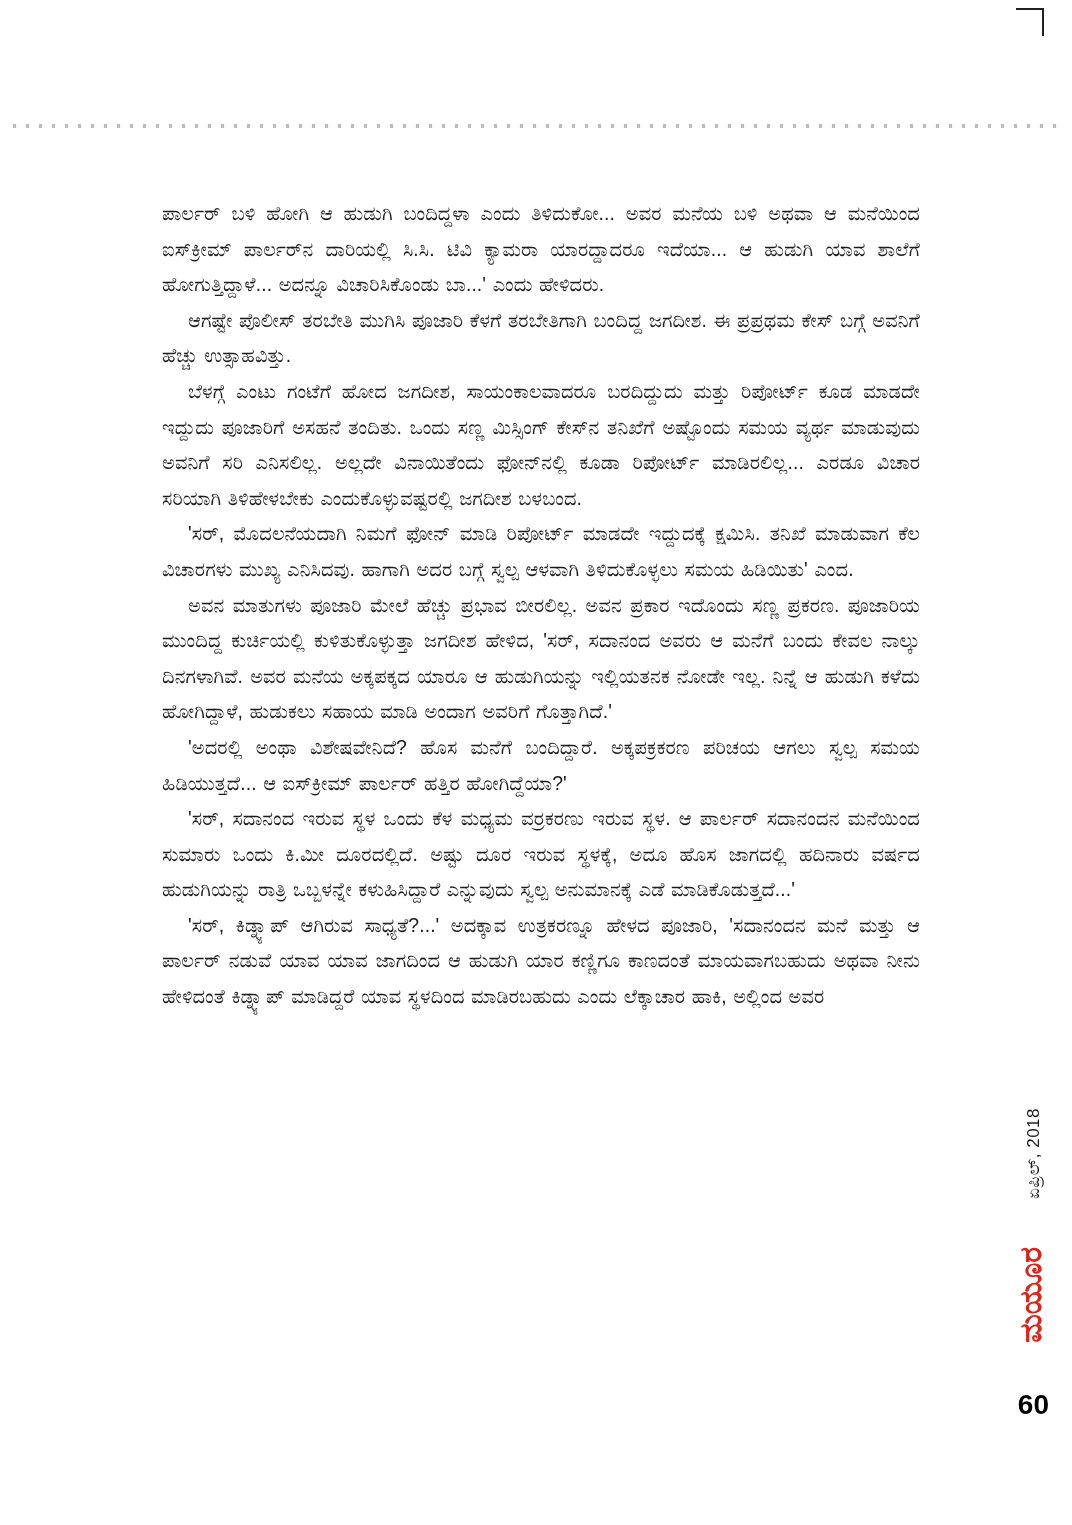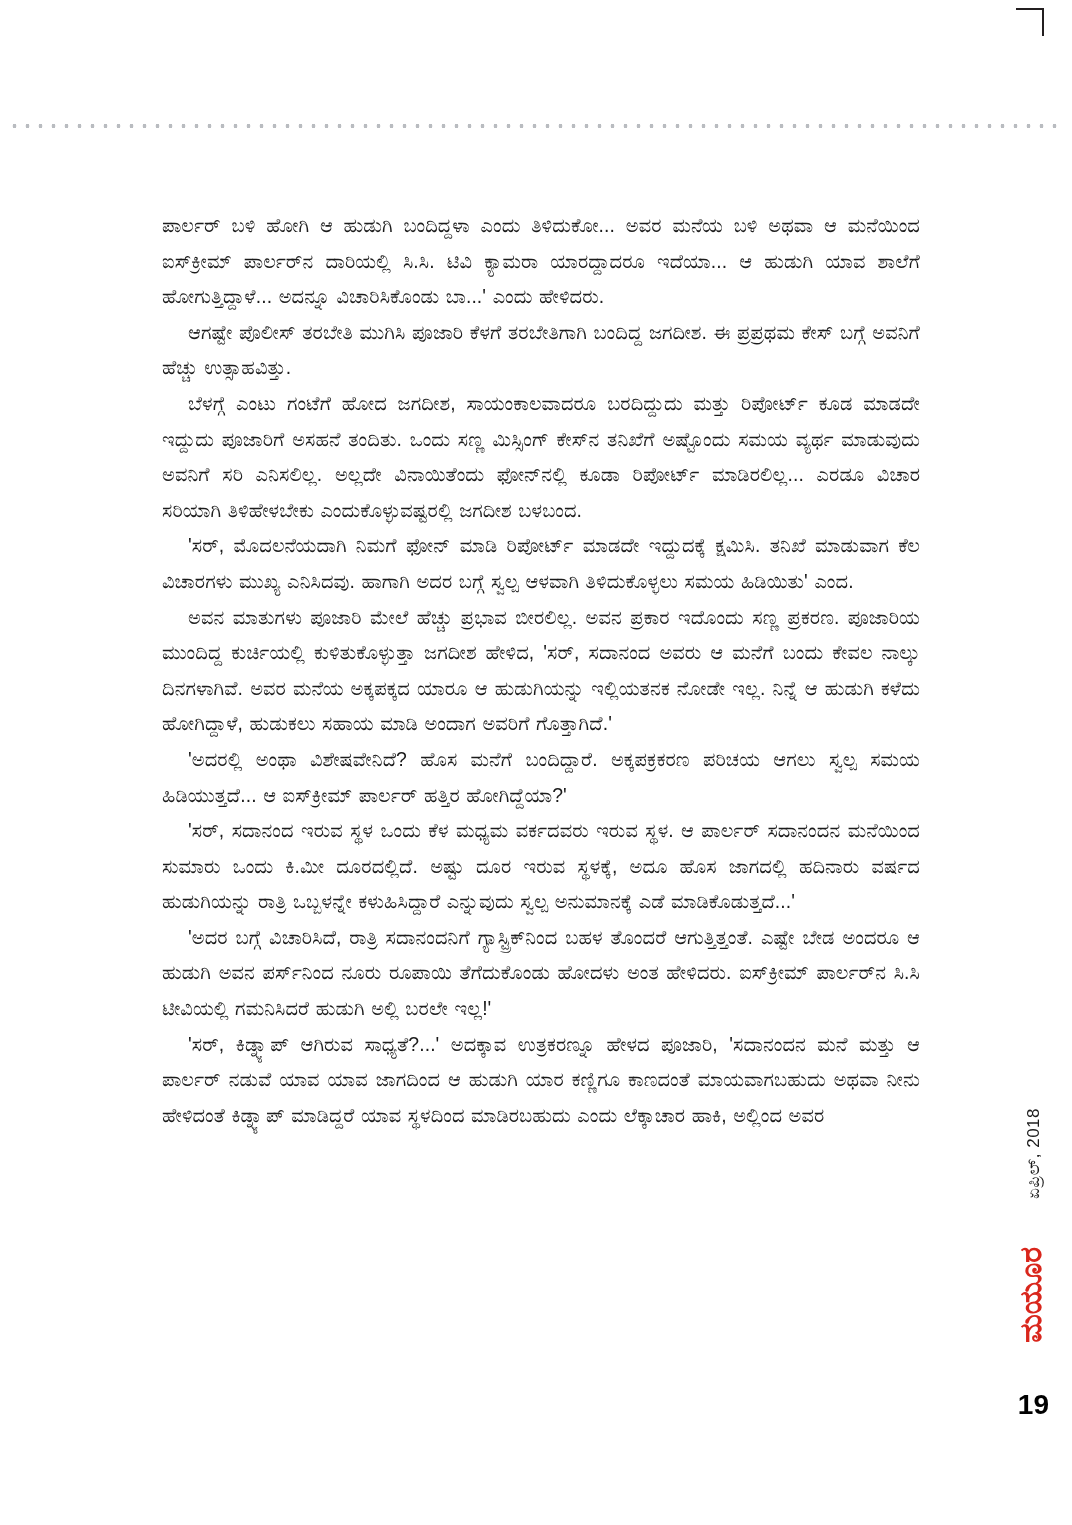--- a/index.html
+++ b/index.html
@@ -63,21 +63,20 @@
     text-align: justify;
     text-justify: inter-word;
     letter-spacing: 0.1px;
     word-spacing: 1px;
   }
   .para + .para {
     text-indent: 26px;
   }
   .para.no-indent {
     text-indent: 0;
-    margin-top: 12px;
   }
 
   
   .side-issue {
     position: absolute;
     right: 28px;
     top: 1108px;
     writing-mode: vertical-rl;
     text-orientation: mixed;
     transform: rotate(180deg);
@@ -121,23 +120,22 @@
 
   <div class="top-dots"></div>
 
   <div class="text-column">
     <p class="para no-indent">ಪಾರ್ಲರ್ ಬಳಿ ಹೋಗಿ ಆ ಹುಡುಗಿ ಬಂದಿದ್ದಳಾ ಎಂದು ತಿಳಿದುಕೋ... ಅವರ ಮನೆಯ ಬಳಿ ಅಥವಾ ಆ ಮನೆಯಿಂದ ಐಸ್‌ಕ್ರೀಮ್ ಪಾರ್ಲರ್‌ನ ದಾರಿಯಲ್ಲಿ ಸಿ.ಸಿ. ಟಿವಿ ಕ್ಯಾಮರಾ ಯಾರದ್ದಾದರೂ ಇದೆಯಾ... ಆ ಹುಡುಗಿ ಯಾವ ಶಾಲೆಗೆ ಹೋಗುತ್ತಿದ್ದಾಳೆ... ಅದನ್ನೂ ವಿಚಾರಿಸಿಕೊಂಡು ಬಾ...' ಎಂದು ಹೇಳಿದರು.</p>
     <p class="para">ಆಗಷ್ಟೇ ಪೊಲೀಸ್ ತರಬೇತಿ ಮುಗಿಸಿ ಪೂಜಾರಿ ಕೆಳಗೆ ತರಬೇತಿಗಾಗಿ ಬಂದಿದ್ದ ಜಗದೀಶ. ಈ ಪ್ರಪ್ರಥಮ ಕೇಸ್ ಬಗ್ಗೆ ಅವನಿಗೆ ಹೆಚ್ಚು ಉತ್ಸಾಹವಿತ್ತು.</p>
     <p class="para">ಬೆಳಗ್ಗೆ ಎಂಟು ಗಂಟೆಗೆ ಹೋದ ಜಗದೀಶ, ಸಾಯಂಕಾಲವಾದರೂ ಬರದಿದ್ದುದು ಮತ್ತು ರಿಪೋರ್ಟ್ ಕೂಡ ಮಾಡದೇ ಇದ್ದುದು ಪೂಜಾರಿಗೆ ಅಸಹನೆ ತಂದಿತು. ಒಂದು ಸಣ್ಣ ಮಿಸ್ಸಿಂಗ್ ಕೇಸ್‌ನ ತನಿಖೆಗೆ ಅಷ್ಟೊಂದು ಸಮಯ ವ್ಯರ್ಥ ಮಾಡುವುದು ಅವನಿಗೆ ಸರಿ ಎನಿಸಲಿಲ್ಲ. ಅಲ್ಲದೇ ವಿನಾಯಿತೆಂದು ಫೋನ್‌ನಲ್ಲಿ ಕೂಡಾ ರಿಪೋರ್ಟ್ ಮಾಡಿರಲಿಲ್ಲ... ಎರಡೂ ವಿಚಾರ ಸರಿಯಾಗಿ ತಿಳಿಹೇಳಬೇಕು ಎಂದುಕೊಳ್ಳುವಷ್ಟರಲ್ಲಿ ಜಗದೀಶ ಬಳಬಂದ.</p>
     <p class="para">'ಸರ್, ಮೊದಲನೆಯದಾಗಿ ನಿಮಗೆ ಫೋನ್ ಮಾಡಿ ರಿಪೋರ್ಟ್ ಮಾಡದೇ ಇದ್ದುದಕ್ಕೆ ಕ್ಷಮಿಸಿ. ತನಿಖೆ ಮಾಡುವಾಗ ಕೆಲ ವಿಚಾರಗಳು ಮುಖ್ಯ ಎನಿಸಿದವು. ಹಾಗಾಗಿ ಅದರ ಬಗ್ಗೆ ಸ್ವಲ್ಪ ಆಳವಾಗಿ ತಿಳಿದುಕೊಳ್ಳಲು ಸಮಯ ಹಿಡಿಯಿತು' ಎಂದ.</p>
     <p class="para">ಅವನ ಮಾತುಗಳು ಪೂಜಾರಿ ಮೇಲೆ ಹೆಚ್ಚು ಪ್ರಭಾವ ಬೀರಲಿಲ್ಲ. ಅವನ ಪ್ರಕಾರ ಇದೊಂದು ಸಣ್ಣ ಪ್ರಕರಣ. ಪೂಜಾರಿಯ ಮುಂದಿದ್ದ ಕುರ್ಚಿಯಲ್ಲಿ ಕುಳಿತುಕೊಳ್ಳುತ್ತಾ ಜಗದೀಶ ಹೇಳಿದ, 'ಸರ್, ಸದಾನಂದ ಅವರು ಆ ಮನೆಗೆ ಬಂದು ಕೇವಲ ನಾಲ್ಕು ದಿನಗಳಾಗಿವೆ. ಅವರ ಮನೆಯ ಅಕ್ಕಪಕ್ಕದ ಯಾರೂ ಆ ಹುಡುಗಿಯನ್ನು ಇಲ್ಲಿಯತನಕ ನೋಡೇ ಇಲ್ಲ. ನಿನ್ನೆ ಆ ಹುಡುಗಿ ಕಳೆದು ಹೋಗಿದ್ದಾಳೆ, ಹುಡುಕಲು ಸಹಾಯ ಮಾಡಿ ಅಂದಾಗ ಅವರಿಗೆ ಗೊತ್ತಾಗಿದೆ.'</p>
     <p class="para">'ಅದರಲ್ಲಿ ಅಂಥಾ ವಿಶೇಷವೇನಿದೆ? ಹೊಸ ಮನೆಗೆ ಬಂದಿದ್ದಾರೆ. ಅಕ್ಕಪಕ್ರಕರಣ ಪರಿಚಯ ಆಗಲು ಸ್ವಲ್ಪ ಸಮಯ ಹಿಡಿಯುತ್ತದೆ... ಆ ಐಸ್‌ಕ್ರೀಮ್ ಪಾರ್ಲರ್ ಹತ್ತಿರ ಹೋಗಿದ್ದೆಯಾ?'</p>
-    <p class="para">'ಸರ್, ಸದಾನಂದ ಇರುವ ಸ್ಥಳ ಒಂದು ಕೆಳ ಮಧ್ಯಮ ವರ್ಕದವರು ಇರುವ ಸ್ಥಳ. ಆ ಪಾರ್ಲರ್ ಸದಾನಂದನ ಮನೆಯಿಂದ ಸುಮಾರು ಒಂದು ಕಿ.ಮೀ ದೂರದಲ್ಲಿದೆ. ಅಷ್ಟು ದೂರ ಇರುವ ಸ್ಥಳಕ್ಕೆ, ಅದೂ ಹೊಸ ಜಾಗದಲ್ಲಿ ಹದಿನಾರು ವರ್ಷದ ಹುಡುಗಿಯನ್ನು ರಾತ್ರಿ ಒಬ್ಬಳನ್ನೇ ಕಳುಹಿಸಿದ್ದಾರೆ ಎನ್ನುವುದು ಸ್ವಲ್ಪ ಅನುಮಾನಕ್ಕೆ ಎಡೆ ಮಾಡಿಕೊಡುತ್ತದೆ...'</p>
-    <p class="para">'ಅದರ ಬಗ್ಗೆ ವಿಚಾರಿಸಿದೆ, ರಾತ್ರಿ ಸದಾನಂದನಿಗೆ ಗ್ಯಾಸ್ಟ್ರಿಕ್‌ನಿಂದ ಬಹಳ ತೊಂದರೆ ಆಗುತ್ತಿತ್ತಂತೆ. ಎಷ್ಟೇ ಬೇಡ ಅಂದರೂ ಆ ಹುಡುಗಿ ಅವನ ಪರ್ಸ್‌ನಿಂದ ನೂರು ರೂಪಾಯಿ ತೆಗೆದುಕೊಂಡು ಹೋದಳು ಅಂತ ಹೇಳಿದರು. ಐಸ್‌ಕ್ರೀಮ್ ಪಾರ್ಲರ್‌ನ ಸಿ.ಸಿ ಟೀವಿಯಲ್ಲಿ ಗಮನಿಸಿದರೆ ಹುಡುಗಿ ಅಲ್ಲಿ ಬರಲೇ ಇಲ್ಲ!'</p>
+    <p class="para">'ಸರ್, ಸದಾನಂದ ಇರುವ ಸ್ಥಳ ಒಂದು ಕೆಳ ಮಧ್ಯಮ ವರ್ರಕರಣು ಇರುವ ಸ್ಥಳ. ಆ ಪಾರ್ಲರ್ ಸದಾನಂದನ ಮನೆಯಿಂದ ಸುಮಾರು ಒಂದು ಕಿ.ಮೀ ದೂರದಲ್ಲಿದೆ. ಅಷ್ಟು ದೂರ ಇರುವ ಸ್ಥಳಕ್ಕೆ, ಅದೂ ಹೊಸ ಜಾಗದಲ್ಲಿ ಹದಿನಾರು ವರ್ಷದ ಹುಡುಗಿಯನ್ನು ರಾತ್ರಿ ಒಬ್ಬಳನ್ನೇ ಕಳುಹಿಸಿದ್ದಾರೆ ಎನ್ನುವುದು ಸ್ವಲ್ಪ ಅನುಮಾನಕ್ಕೆ ಎಡೆ ಮಾಡಿಕೊಡುತ್ತದೆ...'</p>
     <p class="para">'ಸರ್, ಕಿಡ್ನ್ಯಾಪ್ ಆಗಿರುವ ಸಾಧ್ಯತೆ?...' ಅದಕ್ಕಾವ ಉತ್ರಕರಣ್ನೂ ಹೇಳದ ಪೂಜಾರಿ, 'ಸದಾನಂದನ ಮನೆ ಮತ್ತು ಆ ಪಾರ್ಲರ್ ನಡುವೆ ಯಾವ ಯಾವ ಜಾಗದಿಂದ ಆ ಹುಡುಗಿ ಯಾರ ಕಣ್ಣಿಗೂ ಕಾಣದಂತೆ ಮಾಯವಾಗಬಹುದು ಅಥವಾ ನೀನು ಹೇಳಿದಂತೆ ಕಿಡ್ನ್ಯಾಪ್ ಮಾಡಿದ್ದರೆ ಯಾವ ಸ್ಥಳದಿಂದ ಮಾಡಿರಬಹುದು ಎಂದು ಲೆಕ್ಕಾಚಾರ ಹಾಕಿ, ಅಲ್ಲಿಂದ ಅವರ</p>
   </div>
 
   <div class="side-issue">ಏಪ್ರಿಲ್, 2018</div>
   <div class="side-masthead">ಮಯೂರ</div>
 
-  <div class="page-number">19</div>
+  <div class="page-number">60</div>
 
 </div>
 
 </body></html>

